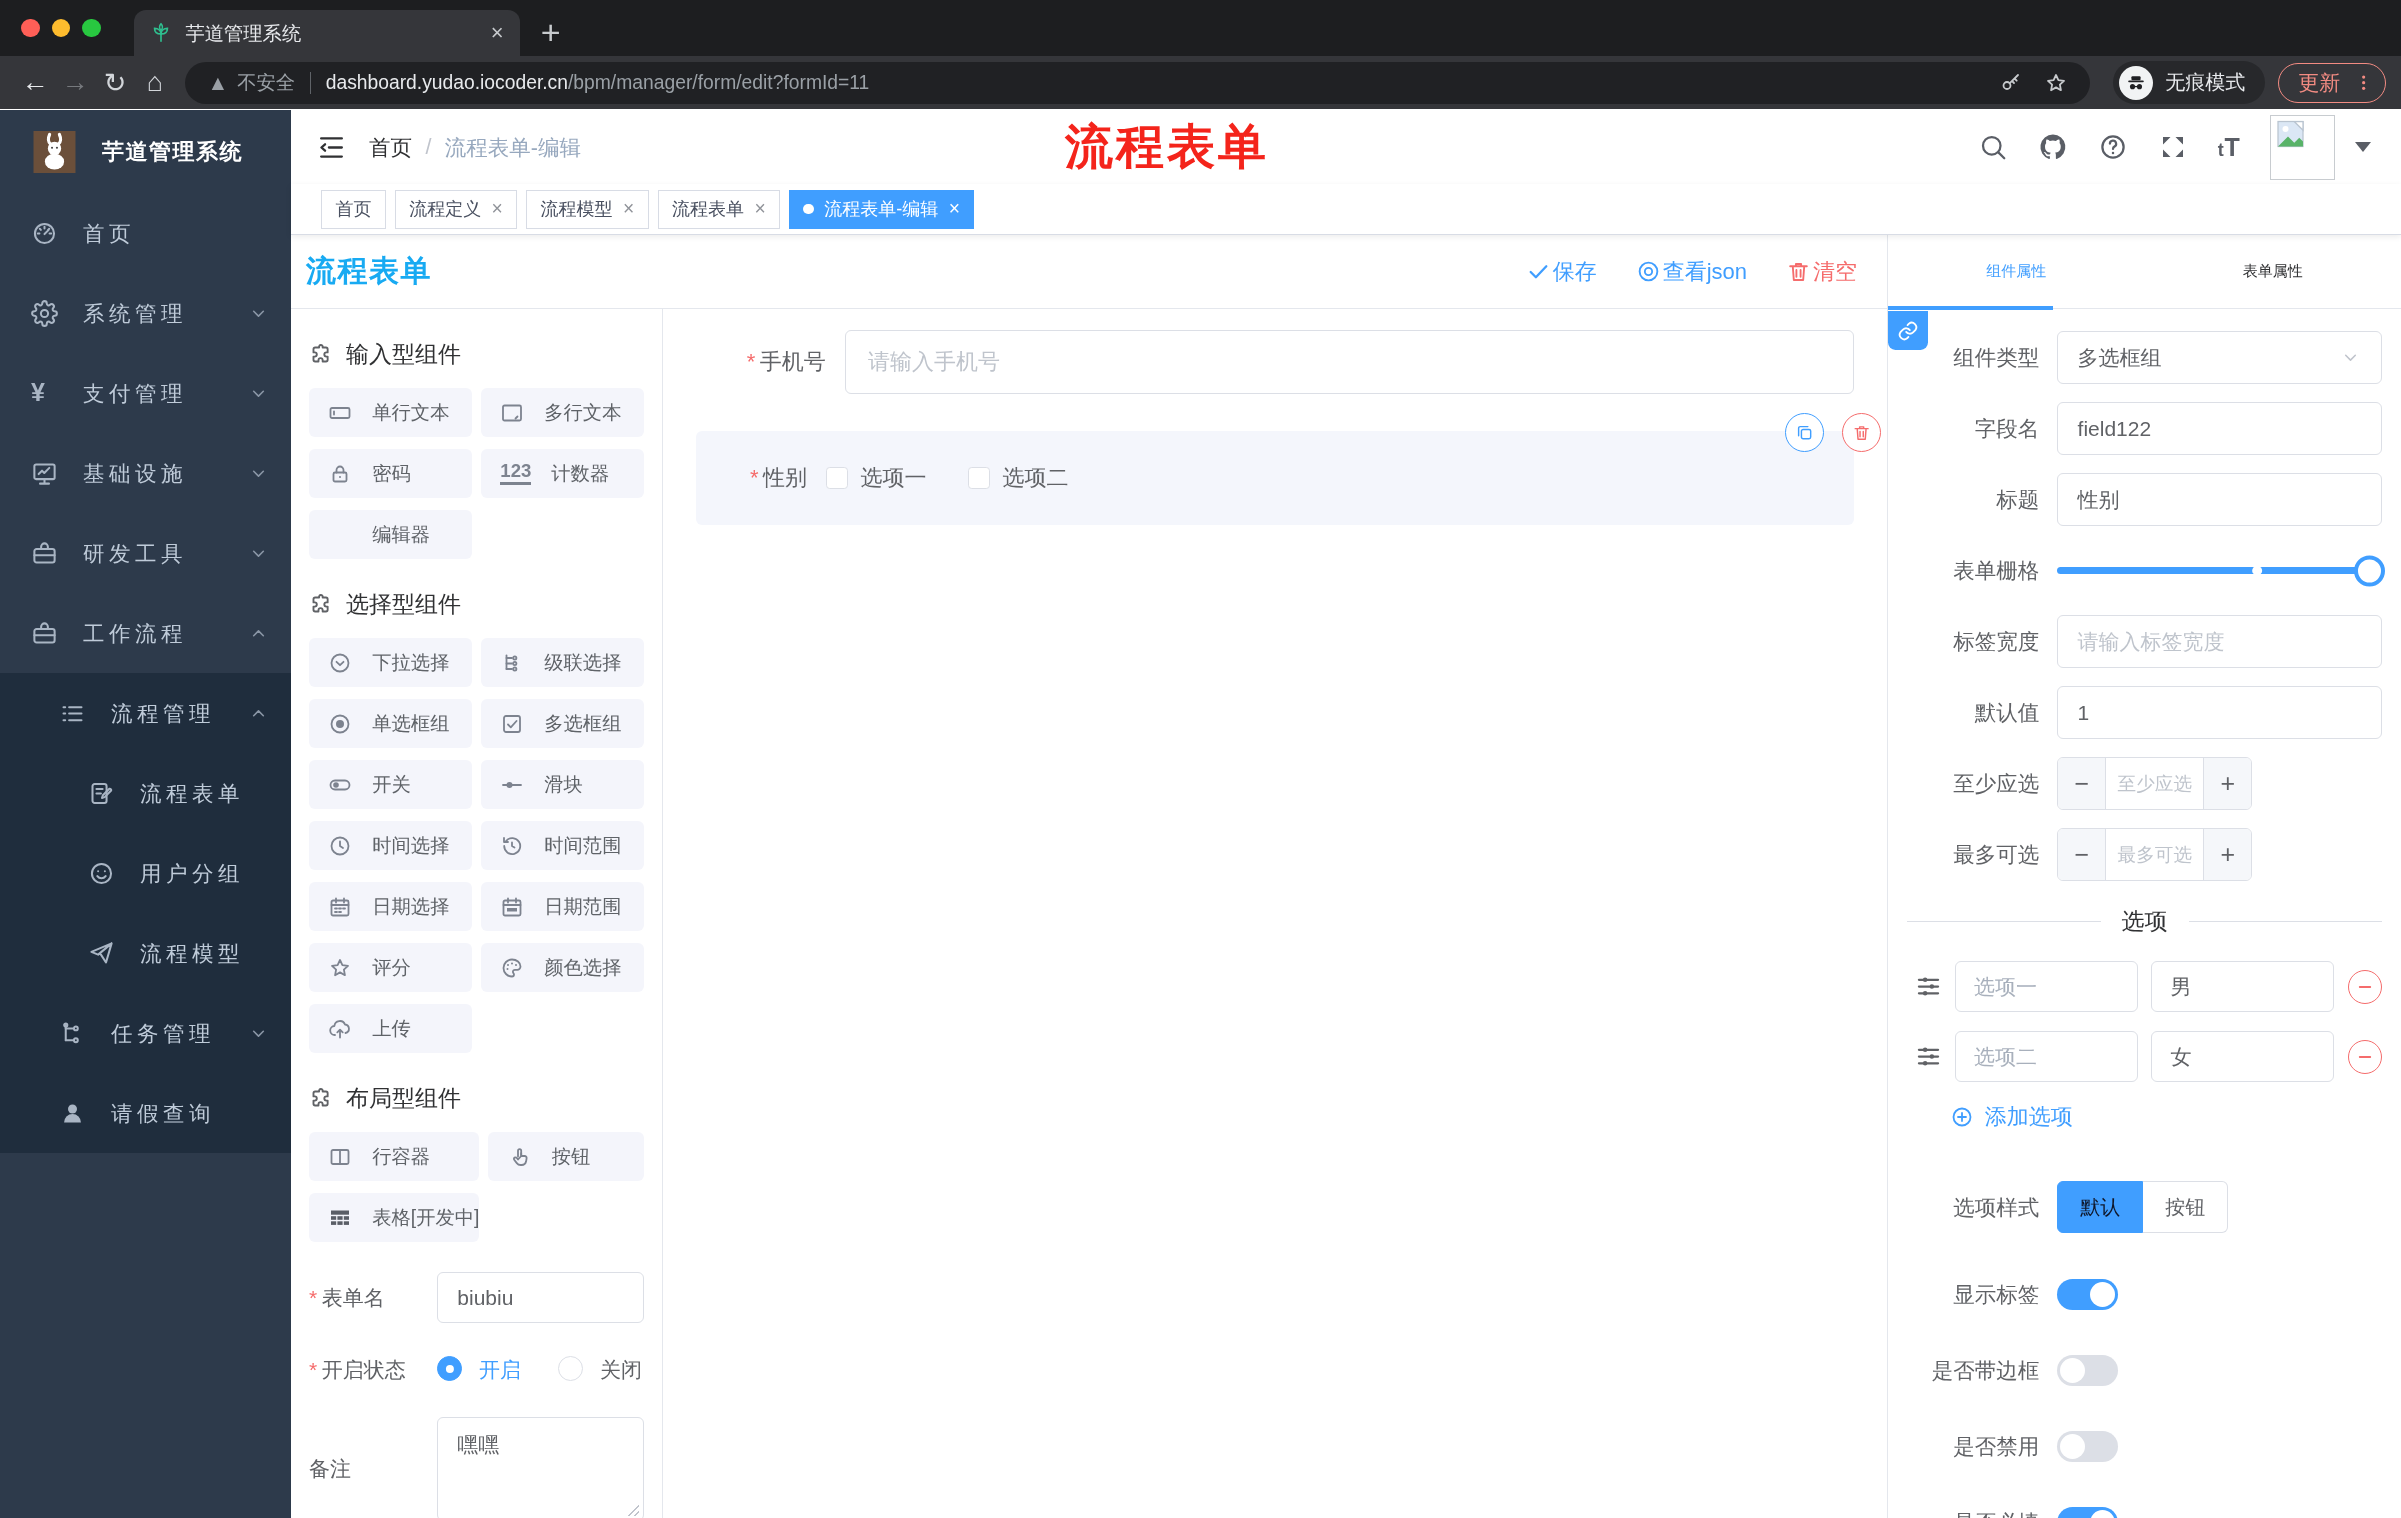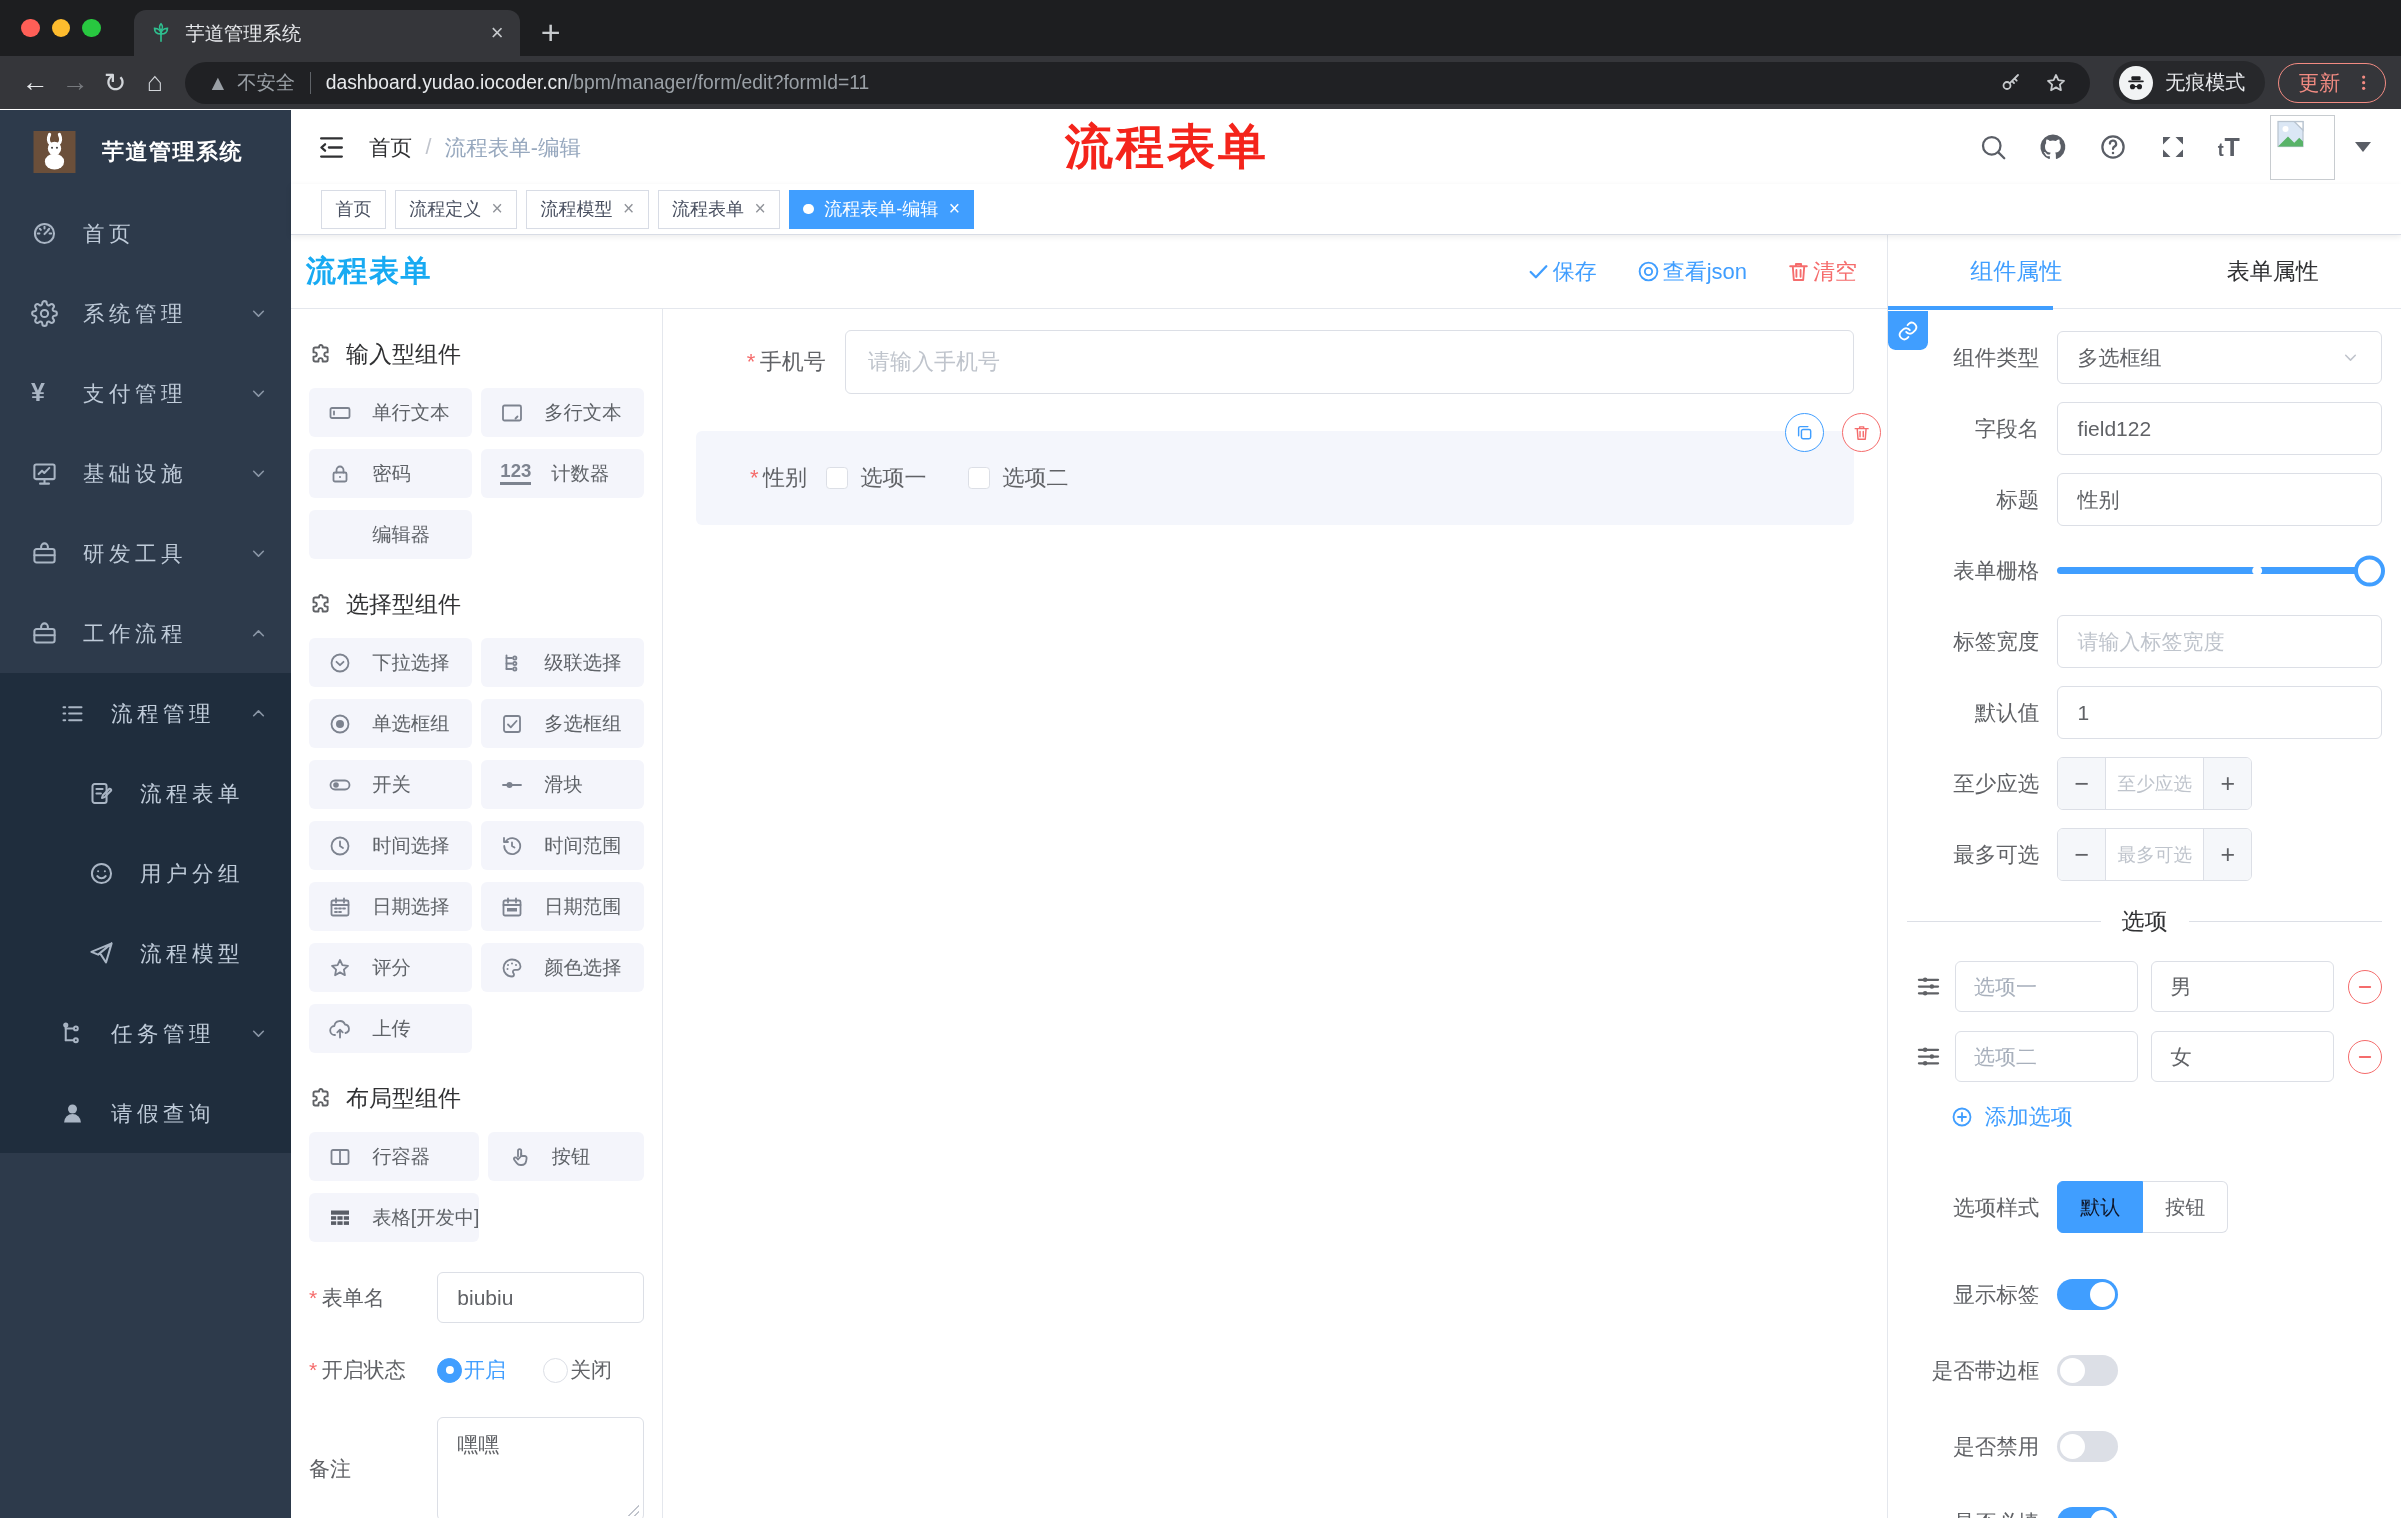--- a/index.html
+++ b/index.html
@@ -110,21 +110,21 @@
   .metarow .lab{width:110px;flex-shrink:0;white-space:nowrap}
   .req::before{content:"*";color:#f56c6c;margin-right:4.5px}
   .metarow .ctrl{flex:1;margin-left:18px;min-width:0}
   .tinput{height:51px;border:0.7px solid #dcdfe6;border-radius:6px;display:flex;align-items:center;
     padding:0 19.3px;font-size:21px;color:#606266;background:#fff}
   .tarea{height:104px;border:0.7px solid #dcdfe6;border-radius:6px;padding:13.4px 19.3px;font-size:21px;color:#606266;
     background:#fff;position:relative}
   .tarea::after{content:"";position:absolute;right:3.7px;bottom:3.7px;width:13.4px;height:13.4px;
     background:linear-gradient(135deg,transparent 0 55%,#c0c4cc 55% 62%,transparent 62% 78%,#c0c4cc 78% 85%,transparent 85%)}
   .radios{display:flex;align-items:center;gap:37px}
-  .rad{display:flex;align-items:center;gap:2px;cursor:pointer}
+  .rad{display:flex;gap:17px;cursor:pointer}
   .rdot{width:25px;height:25px;border-radius:50%;border:1.5px solid #dcdfe6;background:#fff;position:relative}
   .rad.on .rdot{background:#409eff;border-color:#409eff}
   .rad.on .rdot::after{content:"";position:absolute;left:50%;top:50%;transform:translate(-50%,-50%);
     width:8.2px;height:8.2px;border-radius:50%;background:#fff}
   .rad.on .rlbl{color:#409eff}
   .rlbl{font-size:21px;color:#606266}
 
   
   .canvas{flex:1;padding:21px 33px;min-width:0;background:#fff}
   .frow{display:flex;align-items:center}
@@ -140,21 +140,21 @@
   .cblbl{font-size:22px;color:#606266;margin-left:12px}
   .gbtns{position:absolute;top:-18px;right:-27px;display:flex;gap:18px}
   .gbtn{width:39px;height:39px;border-radius:50%;background:#fff;display:flex;align-items:center;justify-content:center;cursor:pointer}
   .gbtn .ic{width:19.3px;height:19.3px}
   .gbtn.copy{border:1.5px solid #409eff;color:#409eff}
   .gbtn.del{border:1.5px solid #f56c6c;color:#f56c6c}
 
   
   .props{width:514px;border-left:0.7px solid #e4e7ed;position:relative;display:flex;flex-direction:column;flex-shrink:0;background:#fff}
   .ptabs{height:74px;display:flex;position:relative;border-bottom:1.5px solid #e4e7ed;flex-shrink:0}
-  .ptab{flex:1;display:flex;align-items:center;justify-content:center;font-size:23px;color:#303133;cursor:pointer}
+  .ptab{flex:1;display:flex;align-items:center;justify-content:center;font-size:15px;color:#303133;cursor:pointer}
   .ptab.active{color:#409eff}
   .pbar{position:absolute;left:0;bottom:-1.5px;height:3.7px;width:165px;background:#409eff}
   .linktag{position:absolute;left:0;top:76px;width:40px;height:39px;background:#409eff;border-radius:0 0 7.4px 7.4px;
     display:flex;align-items:center;justify-content:center;color:#fff;z-index:4;cursor:pointer}
   .linktag .ic{width:22px;height:22px}
   .pbody{flex:1;padding:22px 19.3px 0;overflow:hidden}
   .prow{display:flex;align-items:center;margin-bottom:18px;min-height:53px}
   .plab{width:132px;text-align:right;font-size:21.5px;color:#606266;flex-shrink:0;white-space:nowrap}
   .pctrl{flex:1;margin-left:18px;position:relative;min-width:0}
   .pinput{height:53px;border:0.7px solid #dcdfe6;border-radius:6px;display:flex;align-items:center;

